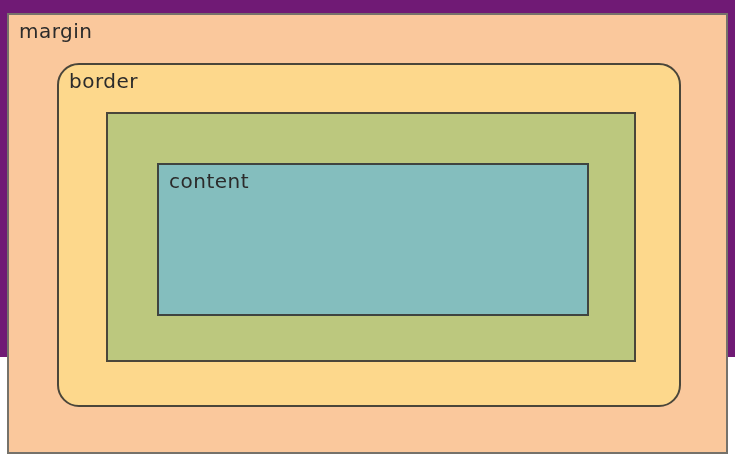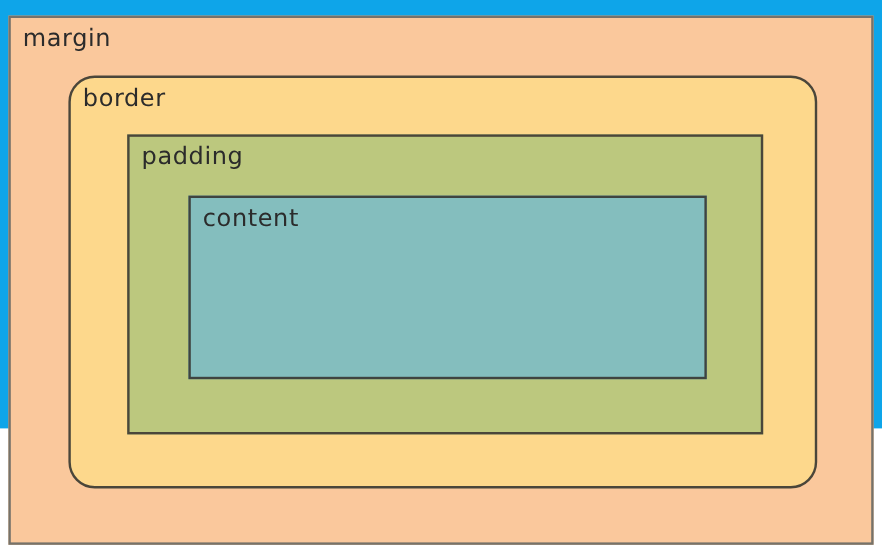--- a/index.html
+++ b/index.html
@@ -8,21 +8,21 @@
     width: 735px;
     height: 461px;
     background: #ffffff;
     font-family: "DejaVu Sans", sans-serif;
     overflow: hidden;
   }
   .diagram-stage {
     position: relative;
     width: 735px;
     height: 357px;
-    background: #0ea5e9;
+    background: #701a75;
   }
   .box {
     position: absolute;
     box-sizing: border-box;
   }
   .box-label {
     position: absolute;
     left: 10px;
     top: 4px;
     font-size: 20px;
@@ -65,21 +65,20 @@
 
 <div class="diagram-stage">
 
   <div class="box margin-box" style="background-color: rgb(250, 200, 156);">
     <span class="box-label">margin</span>
 
     <div class="box border-box" style="background-color: rgb(253, 216, 140); border-radius: 22px;">
       <span class="box-label">border</span>
 
       <div class="box padding-box" style="background-color: rgb(188, 200, 126);">
-        <span class="box-label">padding</span>
 
         <div class="box content-box" style="background-color: rgb(132, 190, 190);">
           <span class="box-label">content</span>
         </div>
 
       </div>
     </div>
   </div>
 
 </div>

